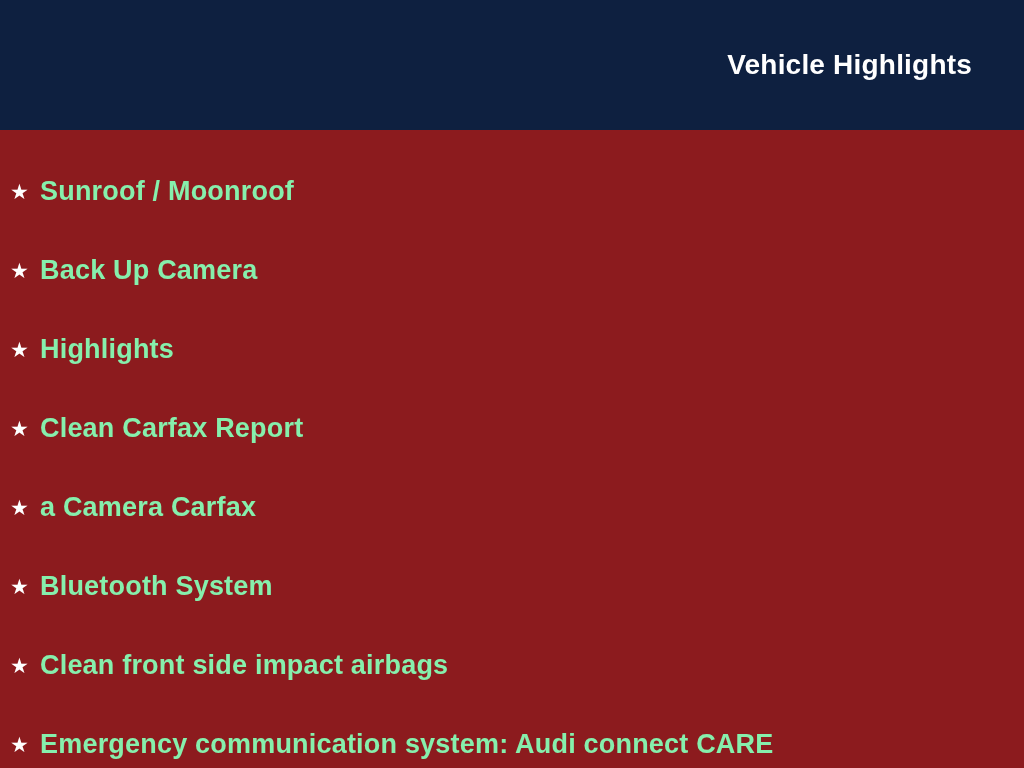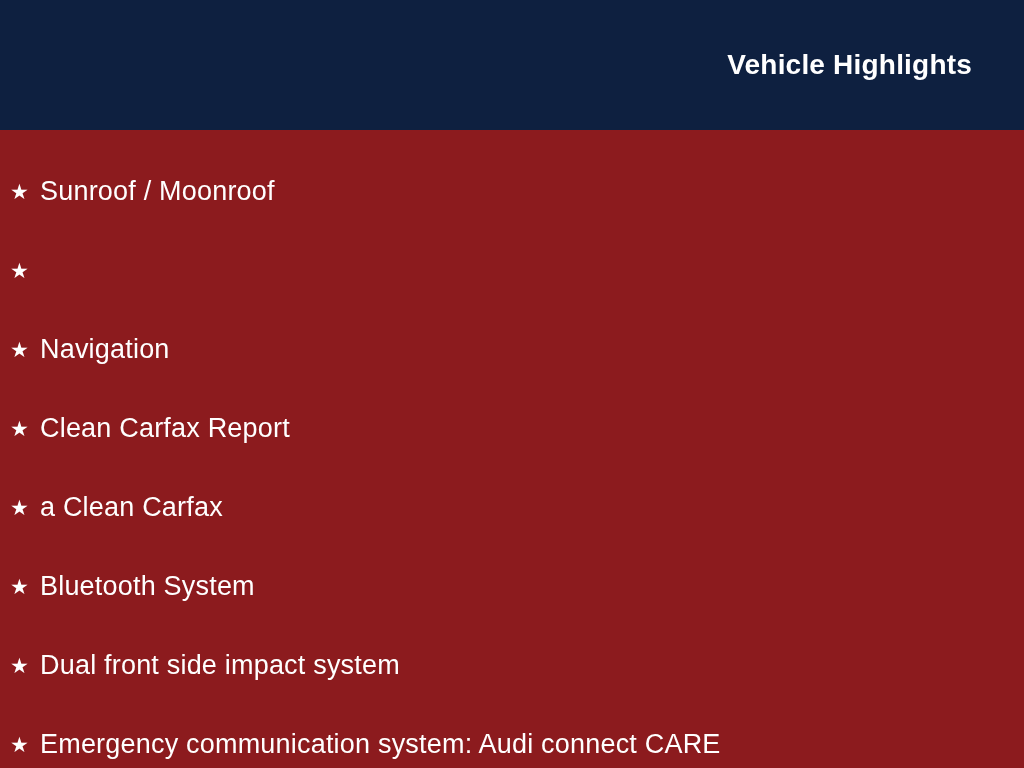--- a/index.html
+++ b/index.html
@@ -65,23 +65,23 @@
   }
   .bullet-star {
     color: #ffffff;
     font-size: 21px;
     width: 30px;
     flex: 0 0 30px;
     text-align: left;
     line-height: 79px;
   }
   .bullet-text {
-    color: #ffffff;
+    color: #86efac;
     font-size: 27px;
-    font-weight: 400;
+    font-weight: 700;
     line-height: 79px;
     letter-spacing: 0.2px;
     white-space: nowrap;
   }
 </style>
 </head>
 <body>
 
 <div class="slide">
 
@@ -92,45 +92,46 @@
   <div class="body-area">
     <ul class="bullet-list">
 
       <li class="bullet-item">
         <span class="bullet-star">★</span>
         <span class="bullet-text">Sunroof / Moonroof</span>
       </li>
 
       <li class="bullet-item">
         <span class="bullet-star">★</span>
+        <span class="bullet-text">Back Up Camera</span>
       </li>
 
       <li class="bullet-item">
         <span class="bullet-star">★</span>
-        <span class="bullet-text">Navigation</span>
+        <span class="bullet-text">Highlights</span>
       </li>
 
       <li class="bullet-item">
         <span class="bullet-star">★</span>
         <span class="bullet-text">Clean Carfax Report</span>
       </li>
 
       <li class="bullet-item">
         <span class="bullet-star">★</span>
-        <span class="bullet-text">a Clean Carfax</span>
+        <span class="bullet-text">a Camera Carfax</span>
       </li>
 
       <li class="bullet-item">
         <span class="bullet-star">★</span>
         <span class="bullet-text">Bluetooth System</span>
       </li>
 
       <li class="bullet-item">
         <span class="bullet-star">★</span>
-        <span class="bullet-text">Dual front side impact system</span>
+        <span class="bullet-text">Clean front side impact airbags</span>
       </li>
 
       <li class="bullet-item">
         <span class="bullet-star">★</span>
         <span class="bullet-text">Emergency communication system: Audi connect CARE</span>
       </li>
 
     </ul>
   </div>
 

